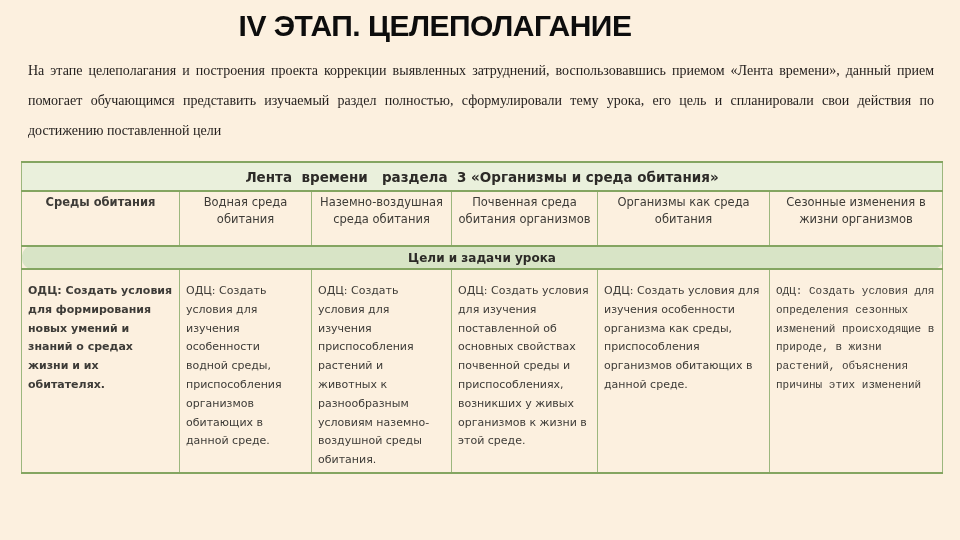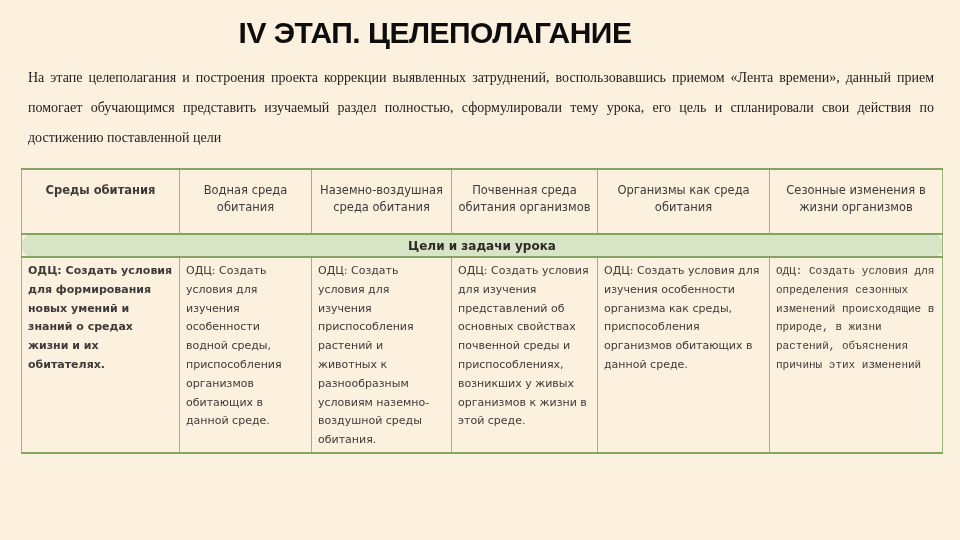--- a/index.html
+++ b/index.html
@@ -6,21 +6,21 @@
   body {
     width: 960px;
     height: 540px;
     background: #fcf0df;
     overflow: hidden;
     font-family: "DejaVu Sans", sans-serif;
     position: relative;
   }
   .slide-title {
     margin: 0;
-    padding-top: 16px;
+    padding-top: 9px;
     width: 870px;
     text-align: center;
     font-family: "Liberation Sans", sans-serif;
     font-weight: bold;
     font-size: 30px;
     letter-spacing: -0.5px;
     color: #0d0d0d;
     line-height: 1.1;
   }
   .intro {
@@ -64,39 +64,39 @@
     color: #2c2a27;
     height: 17px;
     vertical-align: middle;
   }
   .habitat-row td {
     vertical-align: top;
     text-align: center;
     font-size: 11.5px;
     line-height: 16.5px;
     height: 49px;
-    padding-top: 12px;
+    padding-top: 2px;
   }
   .habitat-label { font-weight: bold; }
   .goals-header-cell {
     text-align: center;
     font-weight: bold;
     font-size: 12px;
     color: #2c2a27;
     height: 17px;
     vertical-align: middle;
     border-radius: 10px;
   }
   .goals-row td {
     vertical-align: top;
     text-align: left;
     font-size: 11px;
     line-height: 18.8px;
     height: 181px;
-    padding-top: 4px;
+    padding-top: 12px;
   }
   .goals-row td.goal-bold { font-weight: bold; }
   .goals-row td.goal-center { text-align: left; font-family: Liberation Mono, monospace; }
 </style>
 </head>
 <body>
 
 <h1 class="slide-title">IV ЭТАП. ЦЕЛЕПОЛАГАНИЕ</h1>
 
 <p class="intro">На этапе целеполагания и построения проекта коррекции выявленных затруднений, воспользовавшись  приемом  «Лента времени»,  данный  прием  помогает обучающимся  представить изучаемый раздел полностью,   сформулировали тему урока,  его цель и  спланировали свои действия по достижению поставленной  цели</p>
@@ -104,33 +104,36 @@
 <table class="timeline-table">
   <colgroup>
     <col style="width:158px">
     <col style="width:132px">
     <col style="width:140px">
     <col style="width:146px">
     <col style="width:172px">
     <col style="width:173px">
   </colgroup>
   <tbody>
+    <tr>
+      <td colspan="6" class="row-green-light table-title-cell">Лента  времени   раздела  3 «Организмы и среда обитания»</td>
+    </tr>
     <tr class="habitat-row">
       <td class="habitat-label">Среды обитания</td>
       <td>Водная среда обитания</td>
       <td>Наземно-воздушная среда обитания</td>
       <td>Почвенная среда обитания  организмов</td>
       <td>Организмы как среда обитания</td>
       <td>Сезонные  изменения  в жизни  организмов</td>
     </tr>
     <tr>
       <td colspan="6" class="row-green goals-header-cell">Цели и задачи урока</td>
     </tr>
     <tr class="goals-row">
       <td class="goal-bold">ОДЦ: Создать условия для формирования новых умений и знаний о средах жизни и их обитателях.</td>
       <td>ОДЦ: Создать условия для изучения особенности водной среды, приспособления организмов обитающих  в данной среде.</td>
       <td>ОДЦ: Создать условия для изучения приспособления растений  и животных  к разнообразным условиям наземно-воздушной среды обитания.</td>
-      <td>ОДЦ: Создать условия для изучения представлений  об основных свойствах почвенной  среды и приспособлениях, возникших  у живых организмов  к жизни в этой  среде.</td>
+      <td>ОДЦ: Создать условия для изучения поставленной  об основных свойствах почвенной  среды и приспособлениях, возникших  у живых организмов  к жизни в этой  среде.</td>
       <td>ОДЦ: Создать  условия для изучения особенности  организма как среды, приспособления организмов обитающих  в данной среде.</td>
       <td class="goal-center">ОДЦ: Создать  условия для определения сезонных изменений происходящие в природе,  в жизни растений,  объяснения причины  этих изменений</td>
     </tr>
   </tbody>
 </table>
 
 </body></html>

